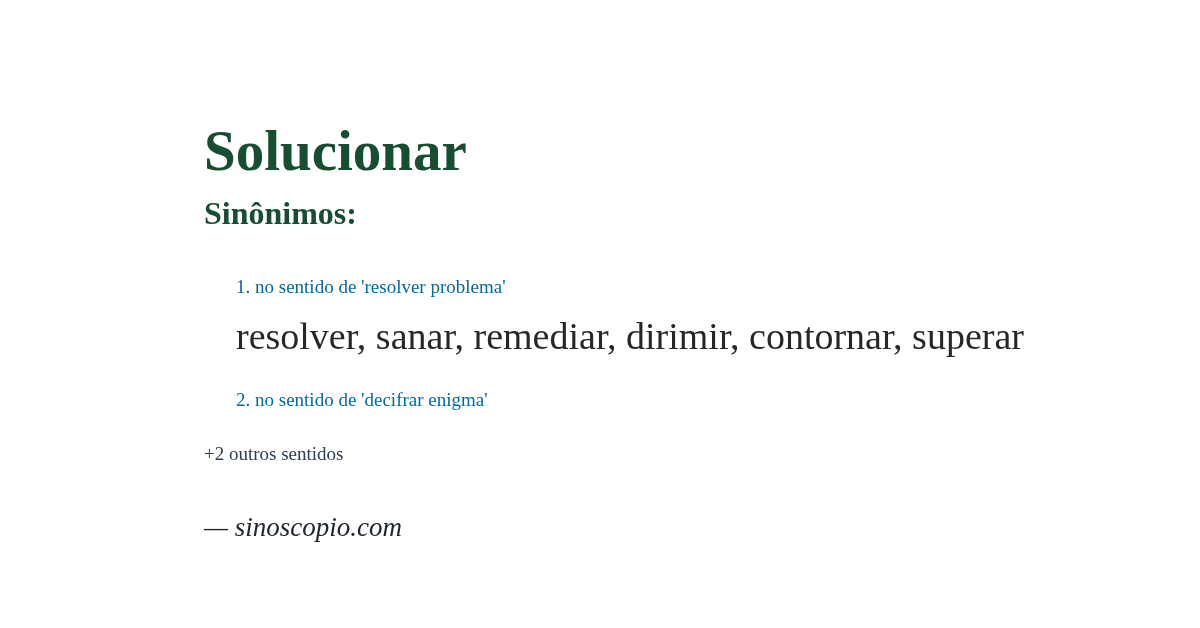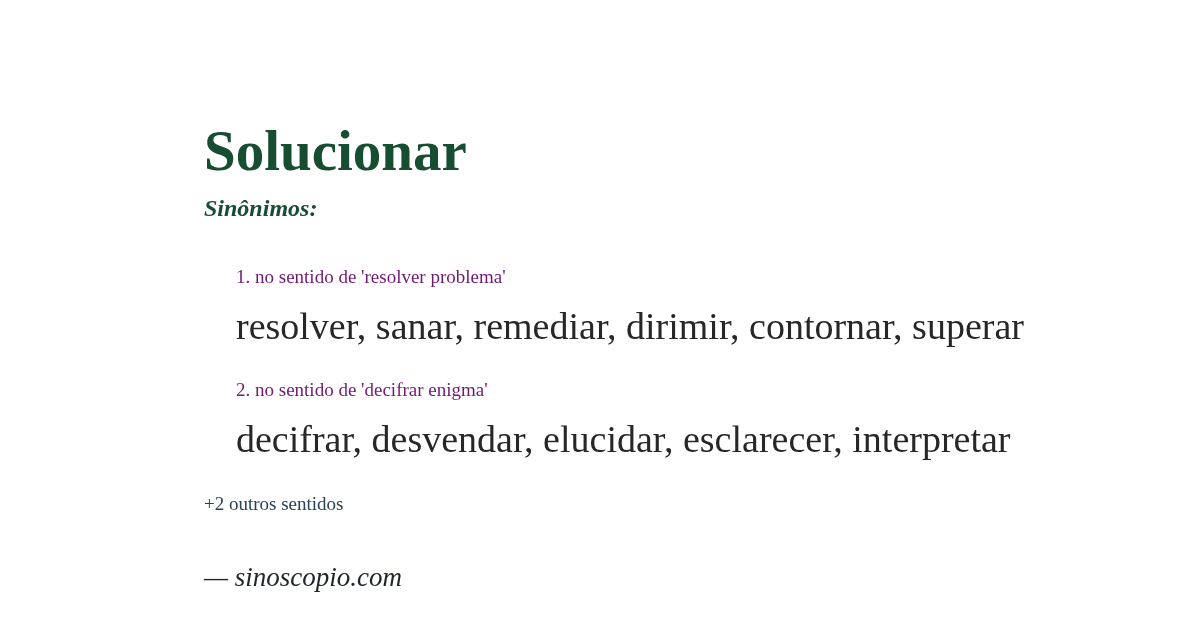--- a/index.html
+++ b/index.html
@@ -17,36 +17,35 @@
   }
   .entry-title {
     font-size: 57px;
     font-weight: 700;
     line-height: 1.0;
     color: #174d31;
     letter-spacing: 0px;
   }
   .entry-subtitle {
     margin-top: 12px;
-    font-size: 24px;
+    font-size: 32px;
     font-weight: 700;
-    font-style: italic;
     color: #174d31;
   }
   .senses {
     margin-top: 44px;
     list-style: none;
   }
   .sense {
     margin-bottom: 31px;
   }
   .sense-label {
     font-size: 19px;
     line-height: 1.2;
-    color: #701a75;
+    color: #0369a1;
     margin-bottom: 5px;
   }
   .sense-synonyms {
     font-size: 38px;
     line-height: 1.15;
     color: #272727;
   }
   .more-senses {
     margin-top: 26px;
     font-size: 19px;
@@ -71,21 +70,20 @@
 
   <ul class="senses">
 
     <li class="sense">
       <div class="sense-label">1. no sentido de 'resolver problema'</div>
       <div class="sense-synonyms">resolver, sanar, remediar, dirimir, contornar, superar</div>
     </li>
 
     <li class="sense">
       <div class="sense-label">2. no sentido de 'decifrar enigma'</div>
-      <div class="sense-synonyms">decifrar, desvendar, elucidar, esclarecer, interpretar</div>
     </li>
 
 
   </ul>
 
   <div class="more-senses">+2 outros sentidos</div>
 
   <div class="attribution">— sinoscopio.com</div>
 
 </div>

